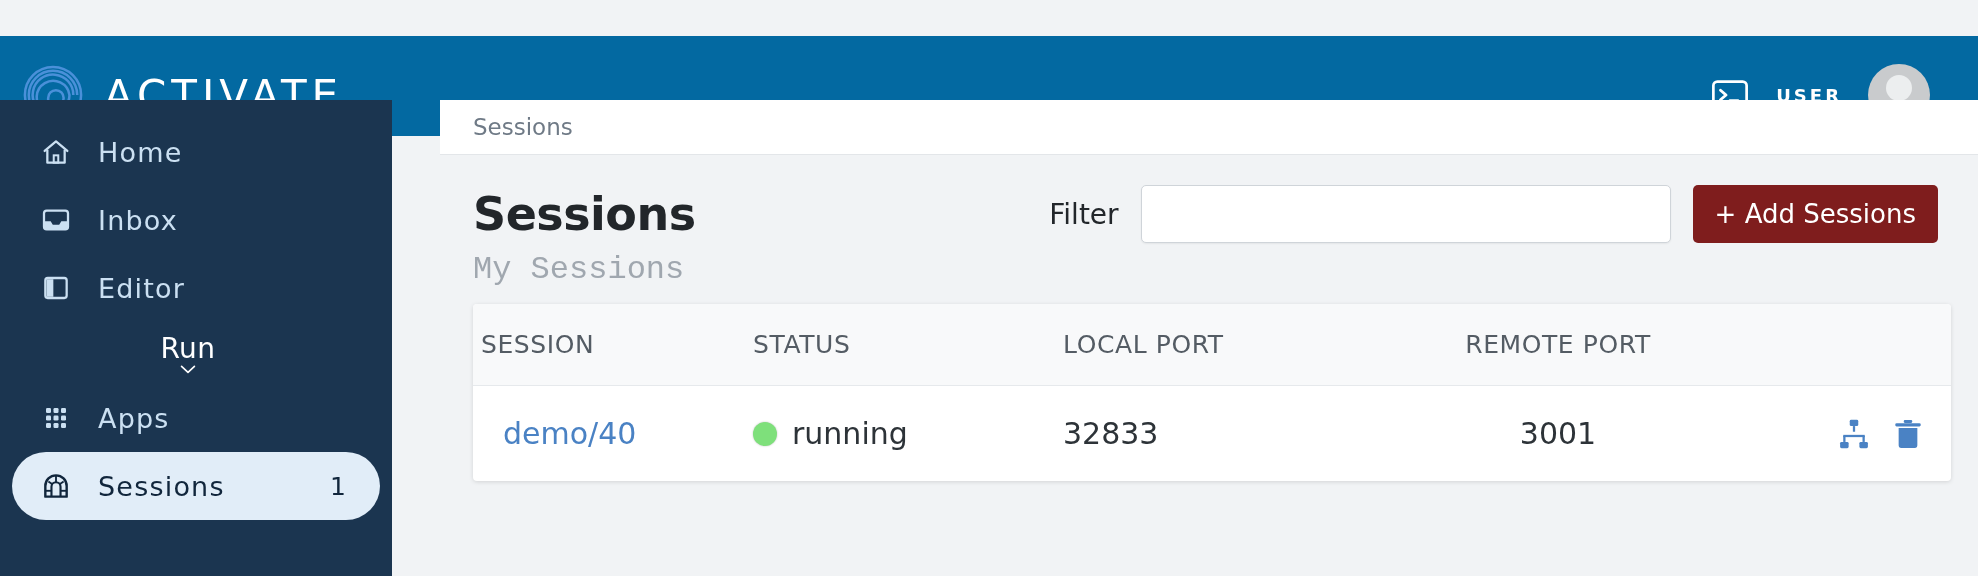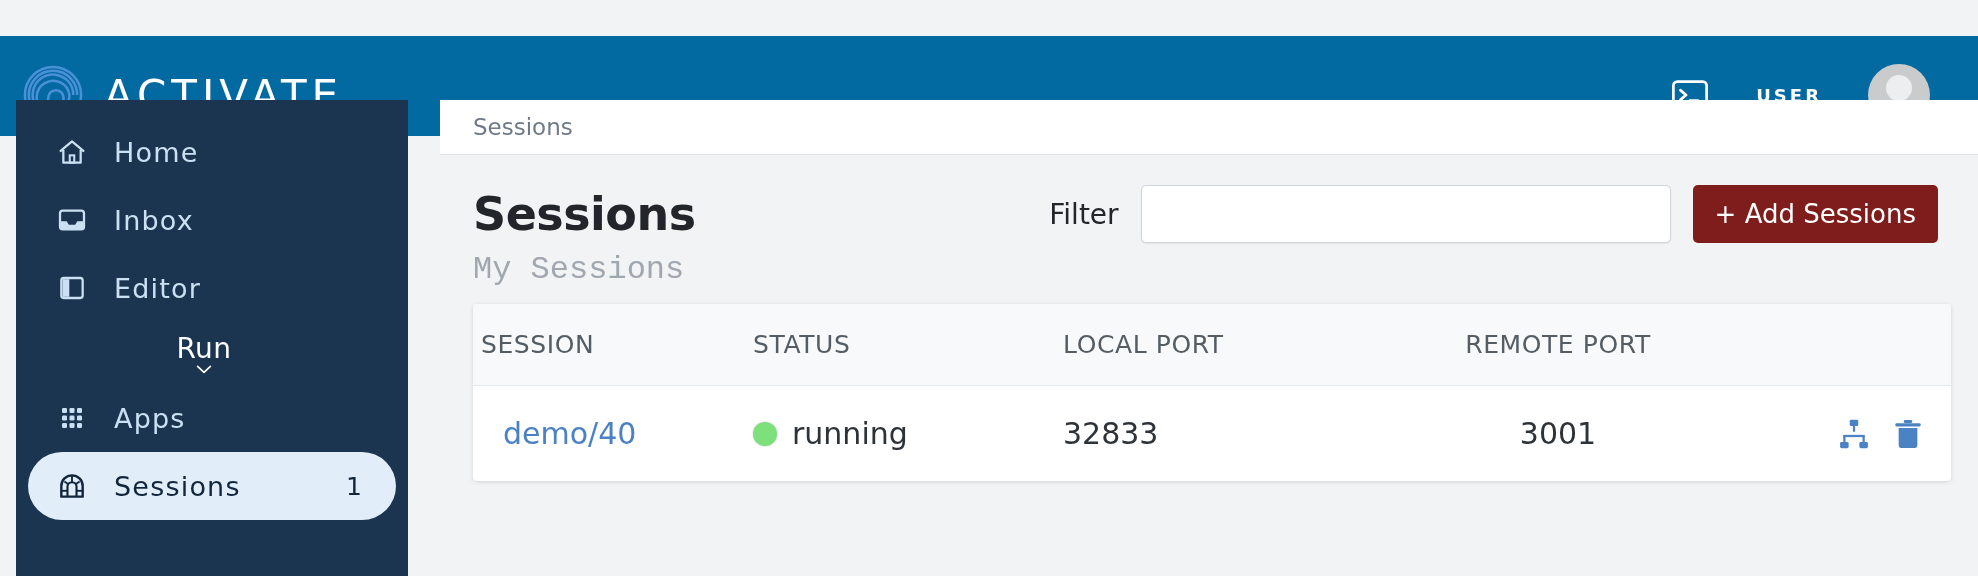--- a/index.html
+++ b/index.html
@@ -18,41 +18,41 @@
     display: flex; align-items: center; justify-content: space-between;
     padding: 18px 48px 0 22px;
     margin-top: 36px;
   }
   .brand { display: flex; align-items: center; gap: 20px; }
   .brand-logo { width: 62px; height: 62px; display: block; }
   .brand-name {
     color: #ffffff; font-size: 42px; letter-spacing: 5px; font-weight: 400;
     font-family: "DejaVu Sans", "Liberation Sans", sans-serif;
   }
-  .topbar-right { display: flex; align-items: center; gap: 46px; }
+  .topbar-right { display: flex; align-items: center; gap: 26px; }
   .term-icon { width: 40px; height: 38px; display:block; }
   .user-label {
     color: #ffffff; font-size: 18px; letter-spacing: 3px; font-weight: 600;
   }
   .avatar {
     width: 62px; height: 62px; border-radius: 50%;
     background: #c9cbcd; position: relative; overflow: hidden; display:block;
   }
   .avatar::before {
     content:""; position:absolute; width:26px; height:26px; border-radius:50%;
     background:#eceeef; left:18px; top:11px;
   }
   .avatar::after {
     content:""; position:absolute; width:48px; height:34px; border-radius:24px 24px 0 0;
     background:#eceeef; left:7px; top:40px;
   }
 
   
   .sidebar {
-    position: absolute; top: 100px; left: 16px; width: 392px; height: 476px;
+    position: absolute; top: 100px; left: 0; width: 392px; height: 476px;
     background: #1b3550; padding-top: 18px;
   }
   .nav-item {
     display: flex; align-items: center; height: 68px;
     padding-left: 28px; gap: 26px; cursor: pointer;
     margin: 0 12px; border-radius: 34px;
   }
   .nav-item .nav-ico { width: 32px; height: 32px; flex: 0 0 32px;
      display:flex; align-items:center; justify-content:center; }
   .nav-item .nav-txt {

